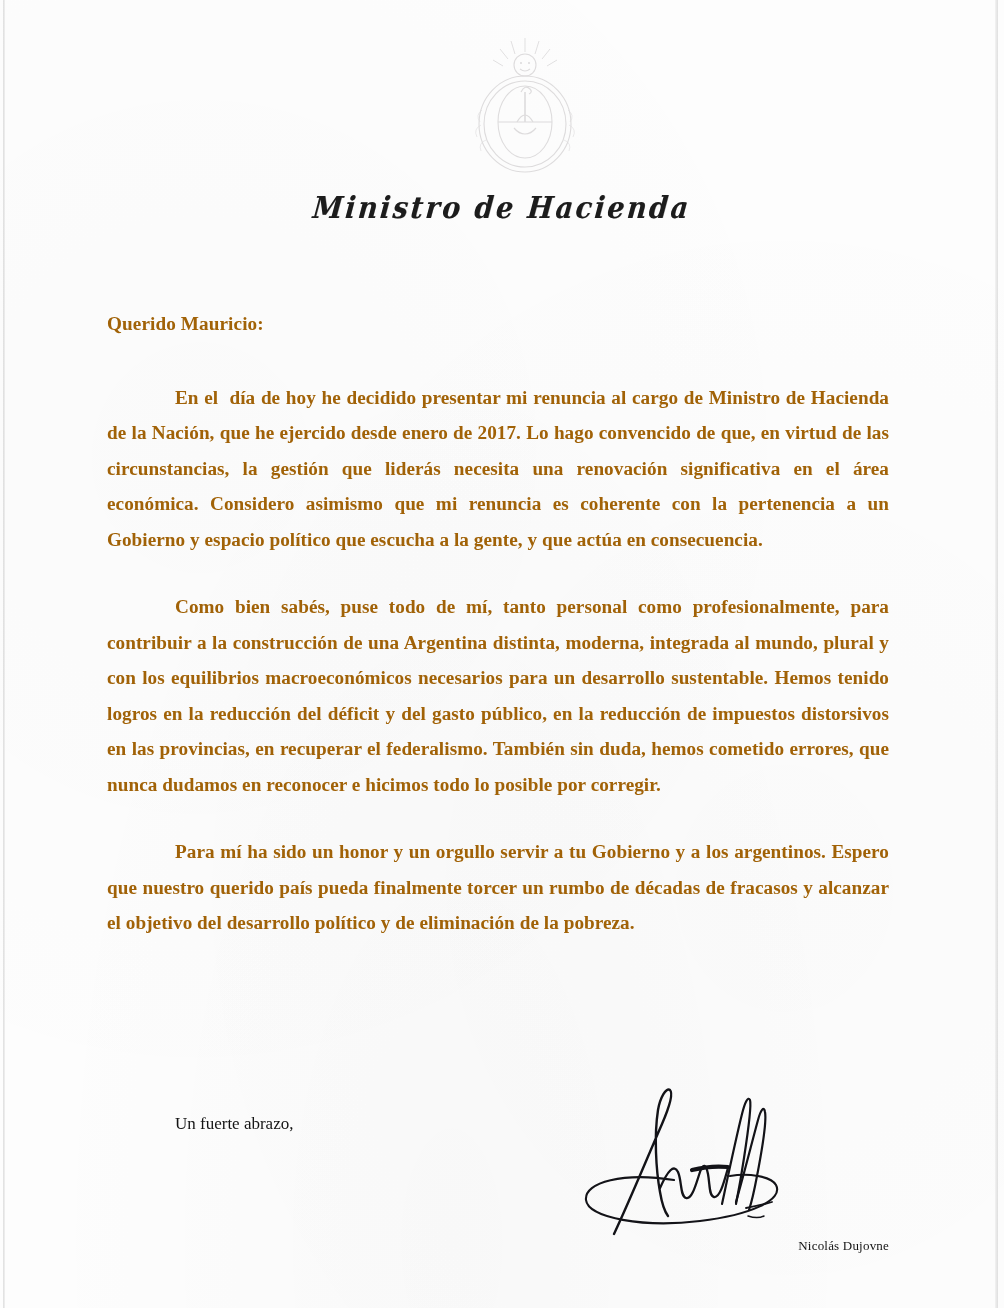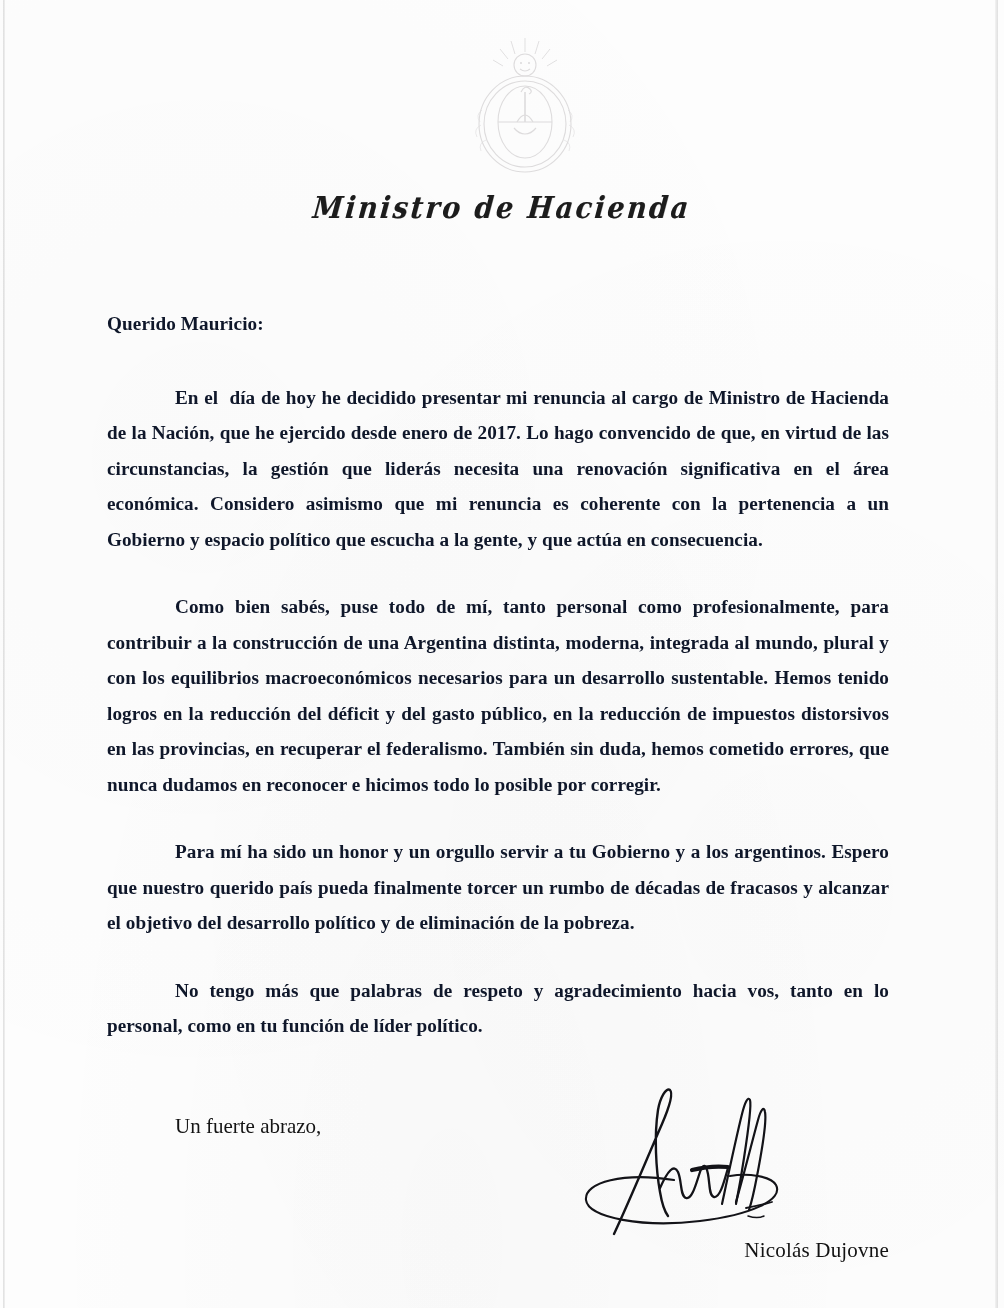--- a/index.html
+++ b/index.html
@@ -79,21 +79,21 @@
     transform: scaleY(1.12) skewX(-6deg);
     text-shadow: 0.4px 0 0 rgba(0,0,0,.35);
   }
 
   
   #letter-body {
     position: absolute;
     left: 107px;
     top: 306px;
     width: 782px;
-    color: #0f172a;
+    color: #a16207;
     font-size: 19.2px;
     line-height: 35.5px;
     text-align: justify;
     text-justify: inter-word;
     -webkit-font-smoothing: none;
   }
   .salutation {
     margin: 0 0 38px 0;
     text-align: left;
     font-weight: 600;
@@ -106,39 +106,39 @@
     letter-spacing: .05px;
     white-space: pre-wrap;
   }
   .para:last-child { margin-bottom: 0; }
 
   
   #closing {
     position: absolute;
     left: 175px;
     top: 1114px;
-    font-size: 21px;
+    font-size: 17px;
     color: #141414;
     font-weight: 500;
   }
   #signature-mark {
     position: absolute;
     left: 552px;
     top: 1084px;
     width: 270px;
     height: 160px;
   }
   #signature-mark svg { display:block; width:100%; height:100%; }
   #signer-name {
     position: absolute;
     left: 489px;
     top: 1238px;
     width: 400px;
     text-align: right;
-    font-size: 21px;
+    font-size: 13px;
     color: #131313;
     font-weight: 500;
     letter-spacing: .2px;
   }
 </style>
 </head>
 <body>
 
 <div id="sheet">
 
@@ -191,21 +191,20 @@
 
   <div id="letterhead">
     <span id="letterhead-title">Ministro de Hacienda</span>
   </div>
 
   <div id="letter-body">
     <p class="salutation">Querido Mauricio:</p>
     <p class="para">En el  día de hoy he decidido presentar mi renuncia al cargo de Ministro de Hacienda de la Nación, que he ejercido desde enero de 2017. Lo hago convencido de que, en virtud de las circunstancias, la gestión que liderás necesita una renovación significativa en el área económica. Considero asimismo que mi renuncia es coherente con la pertenencia a un Gobierno y espacio político que escucha a la gente, y que actúa en consecuencia.</p>
     <p class="para">Como bien sabés, puse todo de mí, tanto personal como profesionalmente, para contribuir a la construcción de una Argentina distinta, moderna, integrada al mundo, plural y con los equilibrios macroeconómicos necesarios para un desarrollo sustentable. Hemos tenido logros en la reducción del déficit y del gasto público, en la reducción de impuestos distorsivos en las provincias, en recuperar el federalismo. También sin duda, hemos cometido errores, que nunca dudamos en reconocer e hicimos todo lo posible por corregir.</p>
     <p class="para">Para mí ha sido un honor y un orgullo servir a tu Gobierno y a los argentinos. Espero que nuestro querido país pueda finalmente torcer un rumbo de décadas de fracasos y alcanzar el objetivo del desarrollo político y de eliminación de la pobreza.</p>
-    <p class="para">No tengo más que palabras de respeto y agradecimiento hacia vos, tanto en lo personal, como en tu función de líder político.</p>
   </div>
 
   <div id="closing">Un fuerte abrazo,</div>
 
   <div id="signature-mark">
     <svg viewBox="0 0 270 160" xmlns="http://www.w3.org/2000/svg">
       <g fill="none" stroke="#131318" stroke-linecap="round" stroke-linejoin="round">
 
         <path d="M122 96 C 72 88, 32 98, 34 116 C 36 134, 92 144, 148 137
                  C 198 131, 232 116, 224 101 C 219 92, 196 89, 178 92" stroke-width="2.1"></path>

